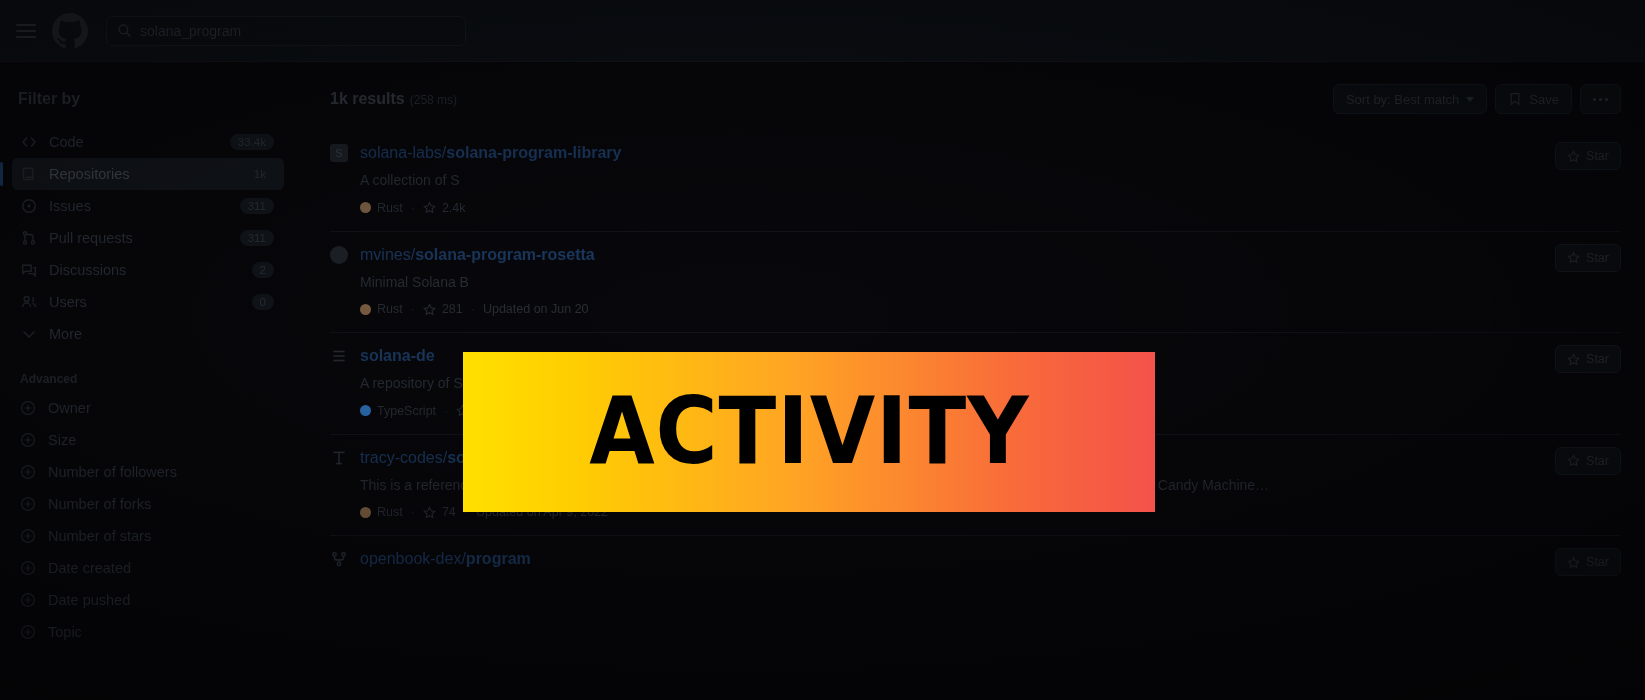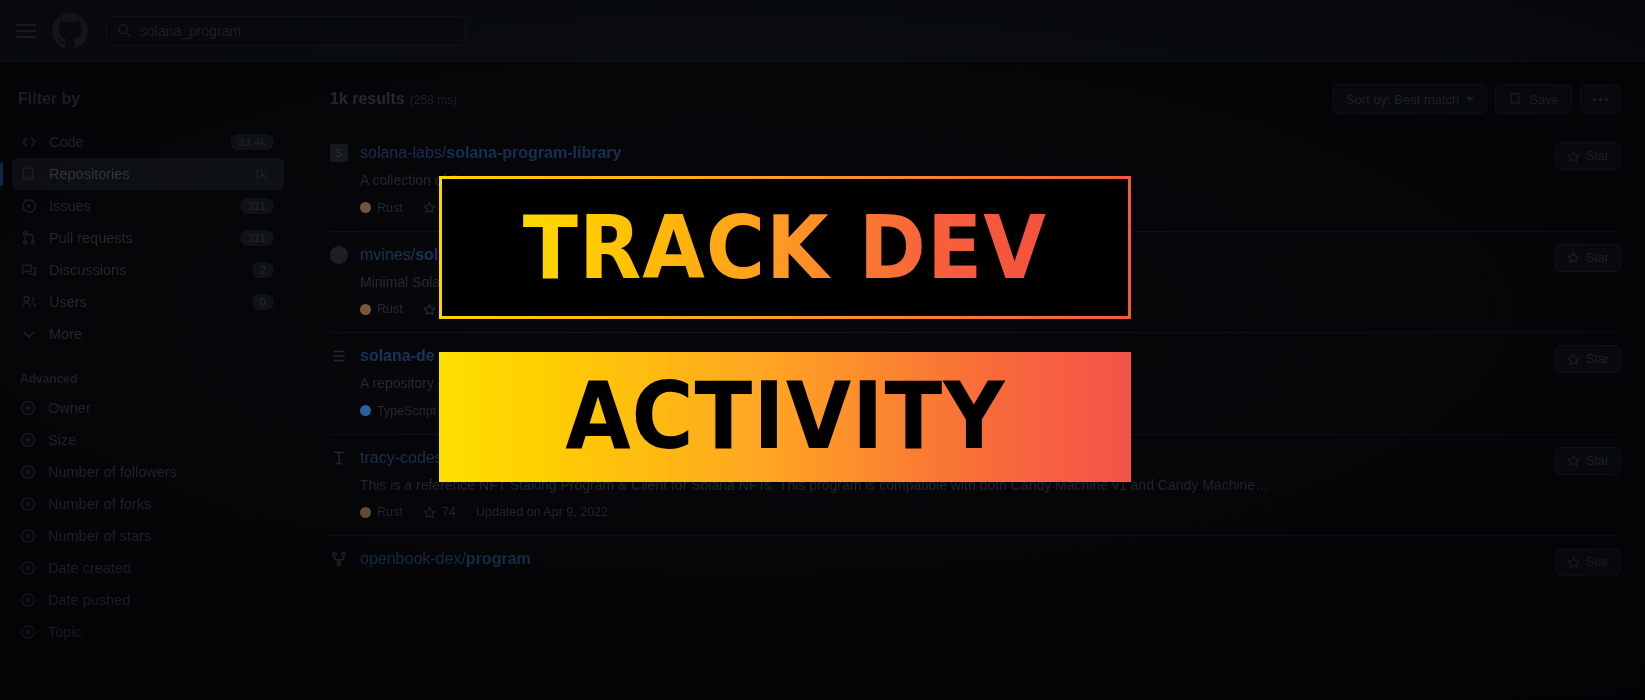--- a/index.html
+++ b/index.html
@@ -137,21 +137,21 @@
     font-size: 88px;
     letter-spacing: 1px;
     line-height: 1;
     background: linear-gradient(90deg, #ffd900 0%, #ffc400 18%, #ff9b22 48%, #f7603c 78%, #f4513e 100%);
     -webkit-background-clip: text; background-clip: text;
     color: transparent;
     white-space: nowrap;
     transform: scaleX(0.92);
   }
   .banner-bottom {
-    left: 439px; top: 352px; width: 692px; height: 130px;
+    left: 463px; top: 352px; width: 692px; height: 160px;
     background: linear-gradient(90deg, #ffe000 0%, #ffd000 14%, #ffa424 48%, #f86a3a 80%, #f4524a 100%);
     display: flex; align-items: center; justify-content: center;
   }
   .banner-bottom .txt {
     font-family: "DejaVu Sans", sans-serif;
     font-weight: 700;
     font-size: 92px;
     letter-spacing: 1px;
     line-height: 1;
     color: #000;
@@ -495,20 +495,17 @@
             </svg>
           <span>Star</span>
         </div>
       </div>
 
     </div>
   </div>
 
   <div class="vignette"></div>
 
-  <div class="banner-wrap banner-top">
-    <span class="txt">TRACK DEV</span>
-  </div>
   <div class="banner-wrap banner-bottom">
     <span class="txt">ACTIVITY</span>
   </div>
 
 </div>
 
 </body></html>

